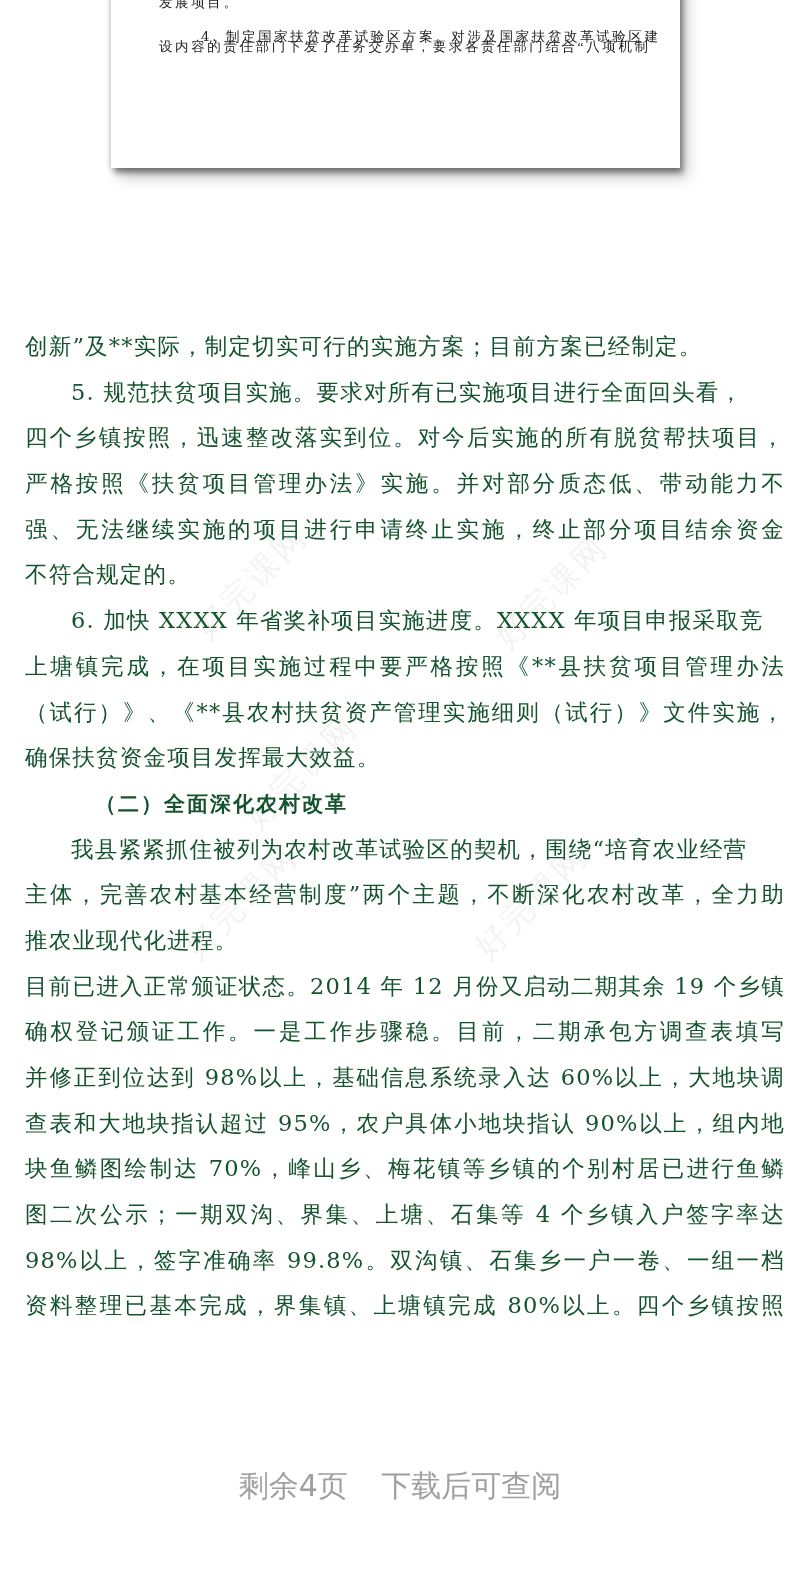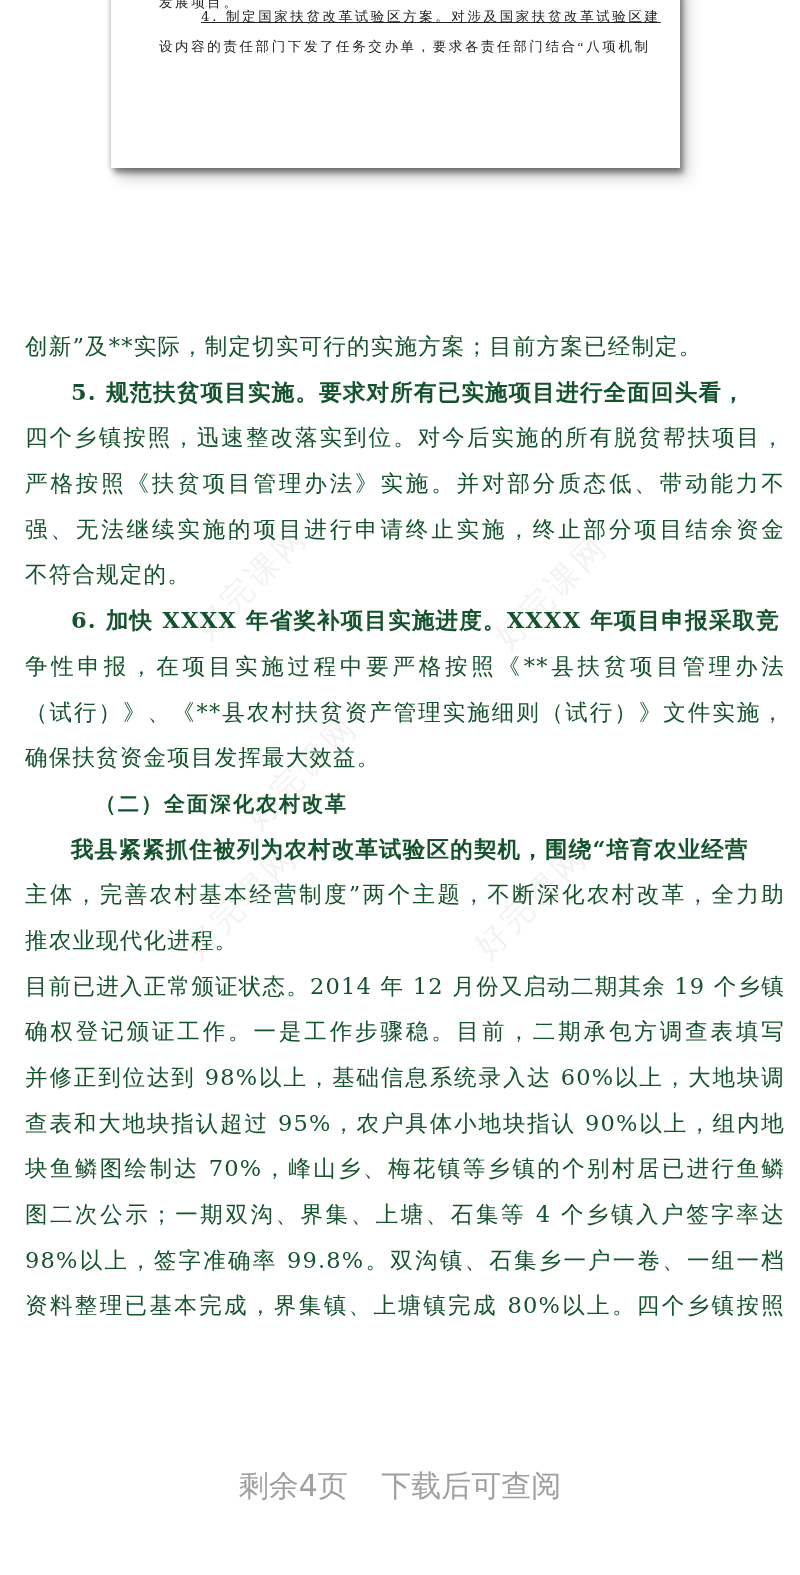--- a/index.html
+++ b/index.html
@@ -10,57 +10,57 @@
   .page-card { position: absolute; left: 111px; top: -20px; width: 569px; height: 188px;
                background: #fff;
                box-shadow: 3px 5px 6px rgba(0,0,0,0.45), -2px 0 4px rgba(0,0,0,0.12), 8px 10px 14px rgba(0,0,0,0.18); }
   .card-line { position: absolute; left: 48px; width: 500px; font-size: 13.5px; letter-spacing: 2.6px;
                color: #222; white-space: nowrap; }
 
   
   .doc { position: absolute; left: 25px; top: 324px; width: 760px; }
   .ln { height: 45.7px; line-height: 45.7px; font-size: 22.5px; white-space: nowrap;
         letter-spacing: 1.2px; color: #14532d; }
-  .ln.indent { padding-left: 46px; font-weight: bold; }
+  .ln.indent { padding-left: 46px; }
   .ln.heading { padding-left: 70px; font-weight: bold; letter-spacing: 2px; font-size: 21px; }
   .ln.justify { text-align: justify; text-align-last: justify; }
 
   
   .wm { position: absolute; font-family: "DejaVu Sans", sans-serif; font-size: 32px; color: rgba(0,0,0,0.05);
         transform: rotate(-45deg); letter-spacing: 4px; pointer-events: none; white-space: nowrap; }
 
   
   .footer { position: absolute; left: 0; top: 1466px; width: 800px; text-align: center;
             font-family: "DejaVu Sans", "Liberation Sans", sans-serif; font-size: 30px; color: #a0a0a0; }
   .footer span { margin: 0 12px; }
 </style>
 </head>
 <body>
 
 <div class="page-card">
   <div class="card-line" style="top:14px;">发展项目。</div>
-  <div class="card-line" style="top:28px; padding-left:42px; width:458px;text-decoration:underline;">4. 制定国家扶贫改革试验区方案。对涉及国家扶贫改革试验区建</div>
+  <div class="card-line" style="top:48px; padding-left:42px; width:458px;">4. 制定国家扶贫改革试验区方案。对涉及国家扶贫改革试验区建</div>
   <div class="card-line" style="top:58px;font-family:Liberation Serif, serif;">设内容的责任部门下发了任务交办单，要求各责任部门结合“八项机制</div>
 </div>
 
 <div class="wm" style="left:180px; top:560px;">好完课网</div>
 <div class="wm" style="left:480px; top:570px;">好完课网</div>
 <div class="wm" style="left:230px; top:750px;">好完课网</div>
 <div class="wm" style="left:170px; top:880px;">好完课网</div>
 <div class="wm" style="left:460px; top:880px;">好完课网</div>
 
 <div class="doc">
   <div class="ln">创新”及**实际，制定切实可行的实施方案；目前方案已经制定。</div>
   <div class="ln indent">5. 规范扶贫项目实施。要求对所有已实施项目进行全面回头看，</div>
   <div class="ln justify">四个乡镇按照，迅速整改落实到位。对今后实施的所有脱贫帮扶项目，</div>
   <div class="ln justify">严格按照《扶贫项目管理办法》实施。并对部分质态低、带动能力不</div>
   <div class="ln justify">强、无法继续实施的项目进行申请终止实施，终止部分项目结余资金</div>
   <div class="ln">不符合规定的。</div>
   <div class="ln indent">6. 加快 XXXX 年省奖补项目实施进度。XXXX 年项目申报采取竞</div>
-  <div class="ln justify">争性申报，在项目实施过程中要严格按照《**县扶贫项目管理办法</div>
+  <div class="ln justify">上塘镇完成，在项目实施过程中要严格按照《**县扶贫项目管理办法</div>
   <div class="ln justify">（试行）》、《**县农村扶贫资产管理实施细则（试行）》文件实施，</div>
   <div class="ln">确保扶贫资金项目发挥最大效益。</div>
   <div class="ln heading">（二）全面深化农村改革</div>
   <div class="ln indent">我县紧紧抓住被列为农村改革试验区的契机，围绕“培育农业经营</div>
   <div class="ln justify">主体，完善农村基本经营制度”两个主题，不断深化农村改革，全力助</div>
   <div class="ln">推农业现代化进程。</div>
   <div class="ln justify">目前已进入正常颁证状态。2014 年 12 月份又启动二期其余 19 个乡镇</div>
   <div class="ln justify">确权登记颁证工作。一是工作步骤稳。目前，二期承包方调查表填写</div>
   <div class="ln justify">并修正到位达到 98%以上，基础信息系统录入达 60%以上，大地块调</div>
   <div class="ln justify">查表和大地块指认超过 95%，农户具体小地块指认 90%以上，组内地</div>

